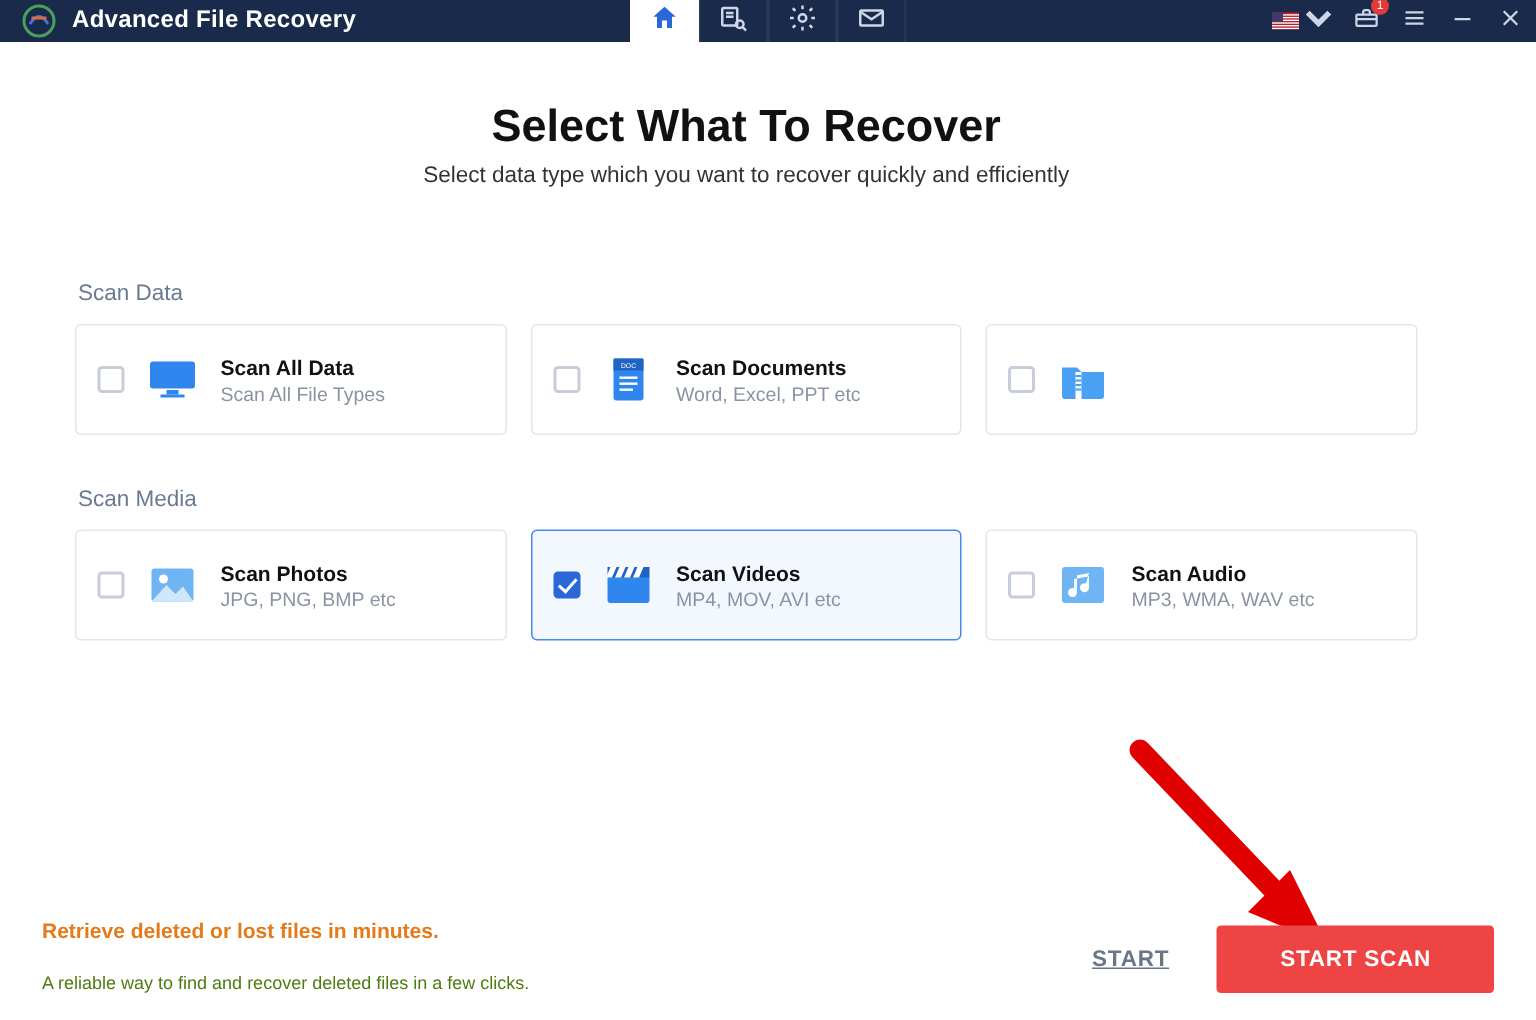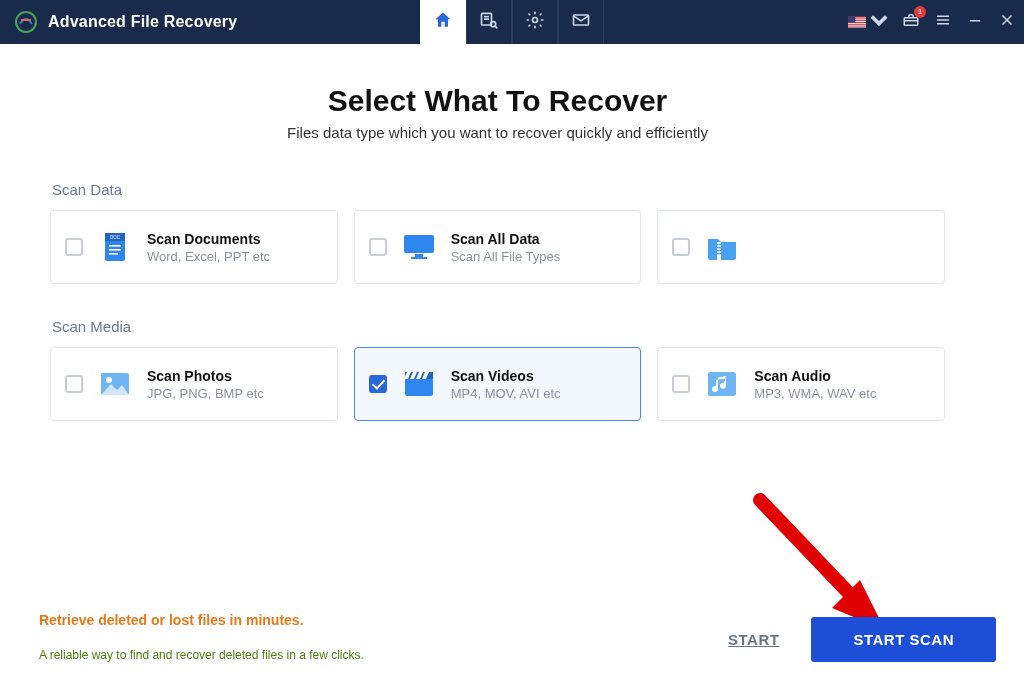--- a/index.html
+++ b/index.html
@@ -1,20 +1,20 @@
 <!DOCTYPE html>
 <html><head>
 <meta charset="utf-8">
 <style>
   * { box-sizing: border-box; margin: 0; padding: 0; }
   html, body { width: 1024px; height: 680px; font-family: "Segoe UI", Arial, sans-serif; background: #fff; overflow: hidden; }
 
   
   .titlebar {
-    height: 44px;
+    height: 28px;
     background: #1a2a4a;
     display: flex;
     align-items: center;
     color: #fff;
     position: relative;
   }
   .titlebar .logo {
     width: 24px; height: 24px;
     margin: 0 10px 0 14px;
     display: inline-flex; align-items: center; justify-content: center;
@@ -50,21 +50,21 @@
     background:#e23b3b; color:#fff; font-size:8px; line-height:12px; text-align:center;
   }
   .win-btn { width:18px; height:18px; display:flex; align-items:center; justify-content:center; }
   .win-btn svg, .right-tools svg { width:18px; height:18px; }
 
   
   .main { padding: 40px 79px 0 50px; }
   .page-title { text-align:center; font-size: 30px; font-weight: 700; color:#111; }
   .page-subtitle { text-align:center; font-size: 15px; color:#333; margin-top:6px; }
 
-  .section-label { font-size: 15px; color:#6a7a92; margin: 40px 0 12px 2px; }
+  .section-label { font-size: 15px; color:#6a7a92; margin: 62px 0 12px 2px; }
   .section-label.media { margin-top: 34px; }
 
   .grid { display:flex; gap:16px; }
   .card {
     flex:1; border:1px solid #e1e5ec; border-radius:4px;
     padding: 16px 12px 16px 14px;
     display:flex; align-items:center; gap:12px;
     background:#fff;
   }
   .card.selected { border:1px solid #4a86f0; background:#f3f8ff;align-items:center; }
@@ -80,30 +80,30 @@
   .card .icon-slot {
     width:40px; height:40px; display:flex; align-items:center; justify-content:center;
     flex:0 0 40px;
   }
   .card .texts { display:flex; flex-direction:column; }
   .card .title { font-weight:700; font-size:14px; color:#111; }
   .card .sub { font-size:13px; color:#8a93a3; margin-top:2px; }
 
   
   .footer {
-    position:absolute; bottom:0; left:11px; right:0;
+    position:absolute; bottom:0; left:0; right:0;
     padding: 0 28px 18px 28px;
     display:flex; align-items:flex-end; justify-content:space-between;
   }
   .footer .promo-title { color:#e57a1a; font-weight:700; font-size:14px; }
   .footer .promo-sub { color:#4d7c0f; font-size:12px; margin-top:20px; }
   .footer .actions { display:flex; align-items:center; gap:32px; }
   .back-link { color:#6a7688; font-weight:700; font-size:15px; text-decoration:underline; letter-spacing:.5px; cursor:pointer; }
   .start-btn {
-    background:#1d4ed8; color:#fff; font-weight:700; font-size:15px;
+    background:#ef4444; color:#fff; font-weight:700; font-size:15px;
     border:none; border-radius:3px; padding: 14px 42px; cursor:pointer;
     letter-spacing:.5px;
   }
 
   
   .arrow {
     position:absolute;
     left: 740px; top: 490px;
     pointer-events:none;
   }
@@ -212,55 +212,55 @@
             <line x1="6" y1="6" x2="18" y2="18"></line>
             <line x1="18" y1="6" x2="6" y2="18"></line>
           </svg>
       </span>
     </div>
   </div>
 </div>
 
 <div class="main">
   <h1 class="page-title">Select What To Recover</h1>
-  <div class="page-subtitle">Files data type which you want to recover quickly and efficiently</div>
+  <div class="page-subtitle">Select data type which you want to recover quickly and efficiently</div>
 
   <div class="section-label">Scan Data</div>
   <div class="grid">
+
+    <div class="card">
+      <span class="checkbox"></span>
+      <span class="icon-slot">
+        <svg viewBox="0 0 40 40">
+            <rect x="5" y="8" width="30" height="18" rx="2" fill="#2f86ef"></rect>
+            <rect x="16" y="27" width="8" height="3" fill="#2f86ef"></rect>
+            <rect x="12" y="30" width="16" height="2" fill="#2f86ef"></rect>
+          </svg>
+      </span>
+      <div class="texts">
+        <span class="title">Scan All Data</span>
+        <span class="sub">Scan All File Types</span>
+      </div>
+    </div>
 
     <div class="card">
       <span class="checkbox"></span>
       <span class="icon-slot">
         <svg viewBox="0 0 40 40">
             <rect x="10" y="6" width="20" height="28" rx="2" fill="#2f86ef"></rect>
             <rect x="10" y="6" width="20" height="8" fill="#1f64c0"></rect>
             <text x="20" y="12" font-size="4.5" fill="#fff" text-anchor="middle" font-family="Arial">DOC</text>
             <rect x="14" y="18" width="12" height="1.6" fill="#fff"></rect>
             <rect x="14" y="22" width="12" height="1.6" fill="#fff"></rect>
             <rect x="14" y="26" width="9" height="1.6" fill="#fff"></rect>
           </svg>
       </span>
       <div class="texts">
         <span class="title">Scan Documents</span>
         <span class="sub">Word, Excel, PPT etc</span>
-      </div>
-    </div>
-
-    <div class="card">
-      <span class="checkbox"></span>
-      <span class="icon-slot">
-        <svg viewBox="0 0 40 40">
-            <rect x="5" y="8" width="30" height="18" rx="2" fill="#2f86ef"></rect>
-            <rect x="16" y="27" width="8" height="3" fill="#2f86ef"></rect>
-            <rect x="12" y="30" width="16" height="2" fill="#2f86ef"></rect>
-          </svg>
-      </span>
-      <div class="texts">
-        <span class="title">Scan All Data</span>
-        <span class="sub">Scan All File Types</span>
       </div>
     </div>
 
     <div class="card">
       <span class="checkbox"></span>
       <span class="icon-slot">
         <svg viewBox="0 0 40 40">
             <path d="M6 12h10l3 3h15v16a2 2 0 0 1-2 2H8a2 2 0 0 1-2-2z" fill="#4aa0f3"></path>
             <rect x="15" y="15" width="4" height="18" fill="#fff"></rect>
             <g fill="#4aa0f3">

